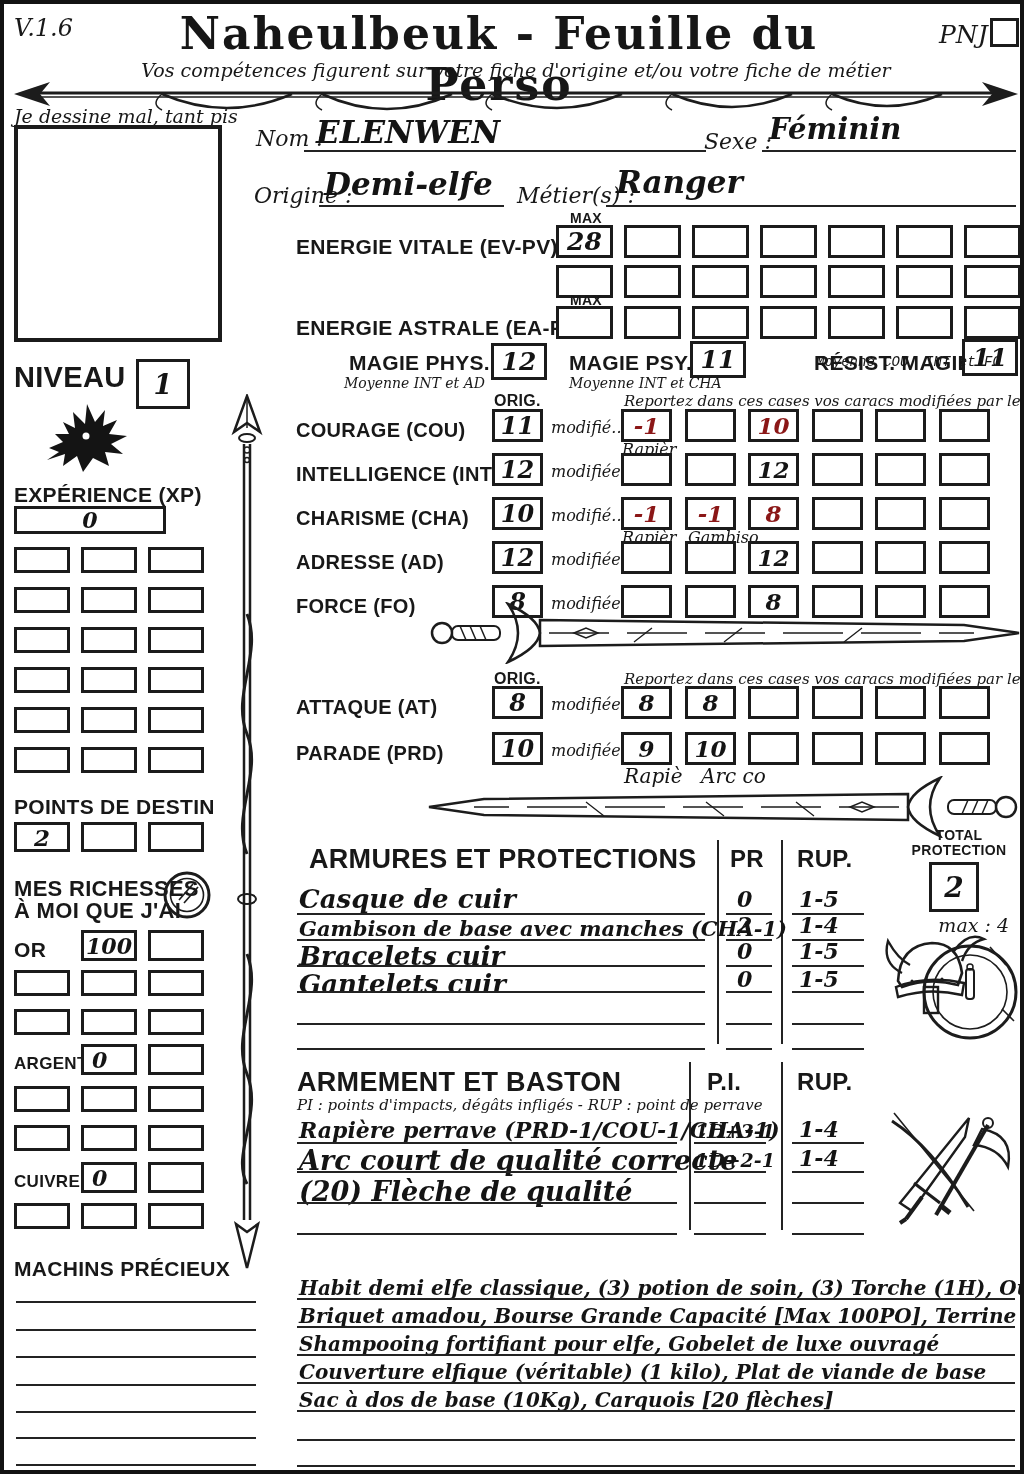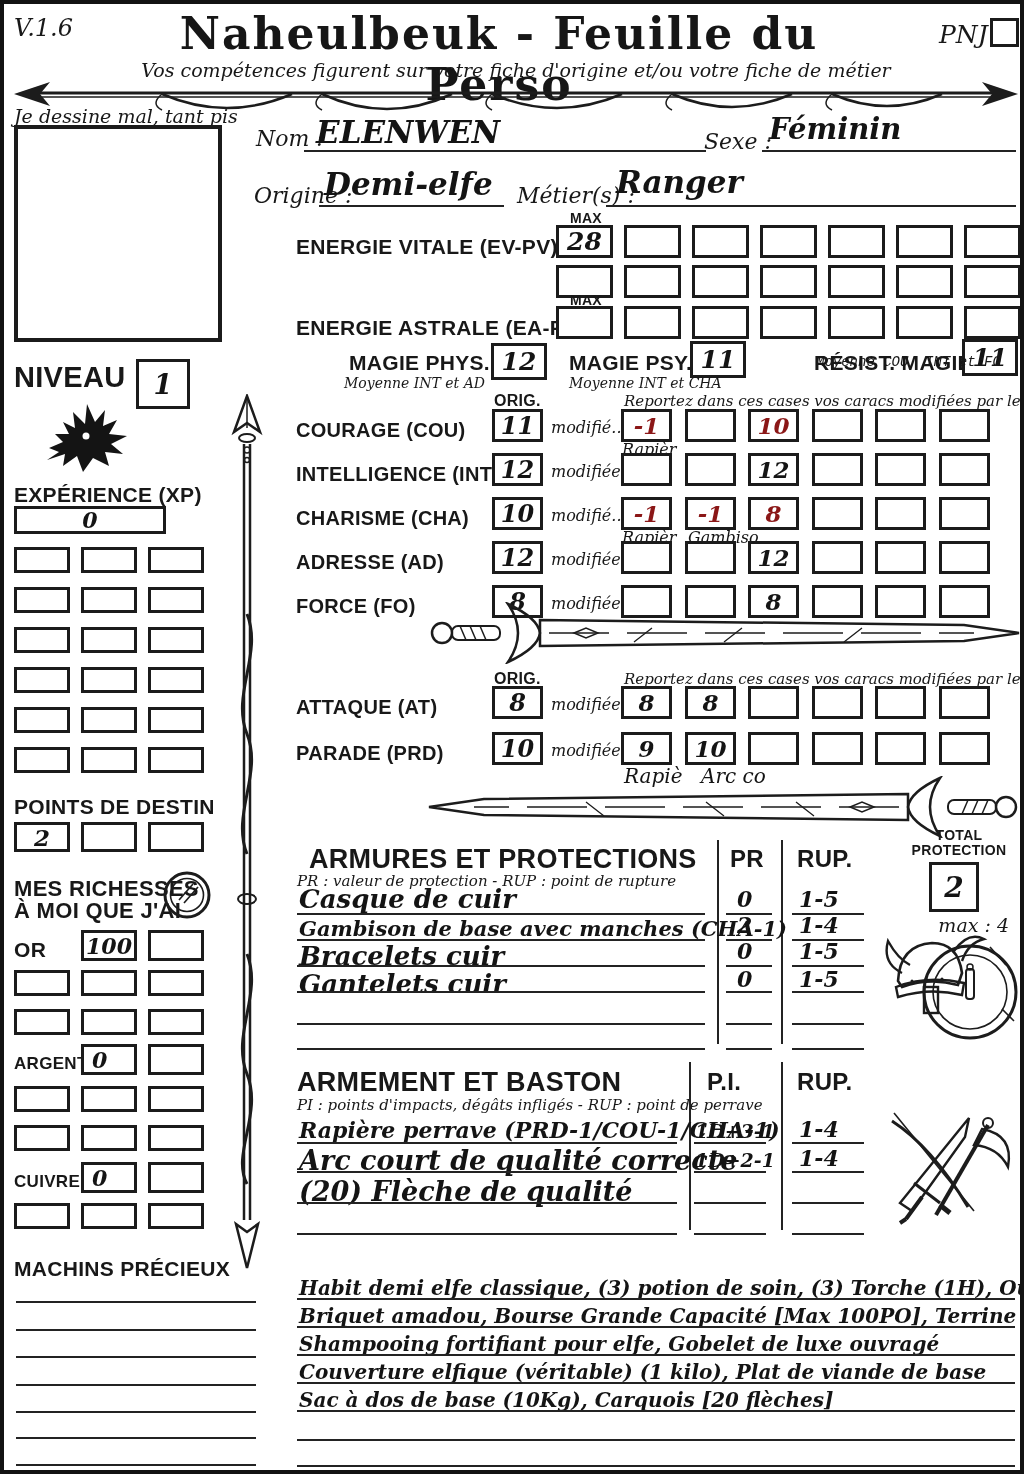--- a/index.html
+++ b/index.html
@@ -291,21 +291,20 @@
         <line x1="56" y1="24" x2="62" y2="38" class="ink" stroke-width="1.5"></line>
       <path d="M84,2 Q104,31 84,60 Q114,46 116,31 Q114,16 84,2 Z" class="ink" stroke-width="2.5"></path>
       <path d="M116,18 L540,23 L595,31 L540,39 L116,44 Z" class="ink" stroke-width="2.5"></path>
       <path d="M125,31 L550,31" class="ink" stroke-width="1.3" stroke-dasharray="60 18"></path>
       <path d="M210,40 l18,-14 M300,40 l18,-14 M420,40 l18,-14" class="ink" stroke-width="1.3"></path>
       <polygon points="150,31 162,26 174,31 162,36" class="ink" stroke-width="1.5"></polygon>
     </g>
   </svg>
 
   <div class="abs hd" style="left:293px;top:840px;font-size:27px;margin-left:12px;">ARMURES ET PROTECTIONS</div>
-  <div class="abs cal" style="left:293px;top:868px;font-size:15px;">PR : valeur de protection - RUP : point de rupture</div>
   <div class="abs hd" style="left:726px;top:841px;font-size:24px;">PR</div>
   <div class="abs hd" style="left:793px;top:841px;font-size:24px;">RUP.</div>
   <div class="vl" style="left:713px;top:836px;height:204px;"></div>
   <div class="vl" style="left:777px;top:836px;height:204px;"></div>
 
   <div class="abs hw" style="left:295px;top:880px;font-size:26px;">Casque de cuir</div>
   <div class="ul" style="left:293px;top:885px;width:408px;height:24px;"></div>
   <div class="abs hw" style="left:733px;top:882px;font-size:22px;">0</div>
   <div class="ul" style="left:722px;top:885px;width:46px;height:24px;"></div>
   <div class="abs hw" style="left:795px;top:882px;font-size:22px;">1-5</div>

